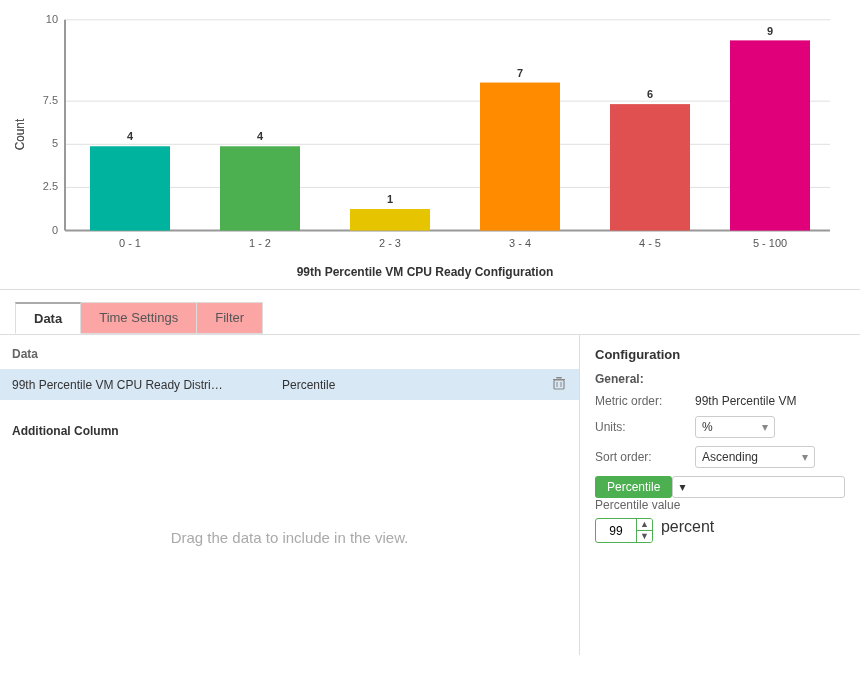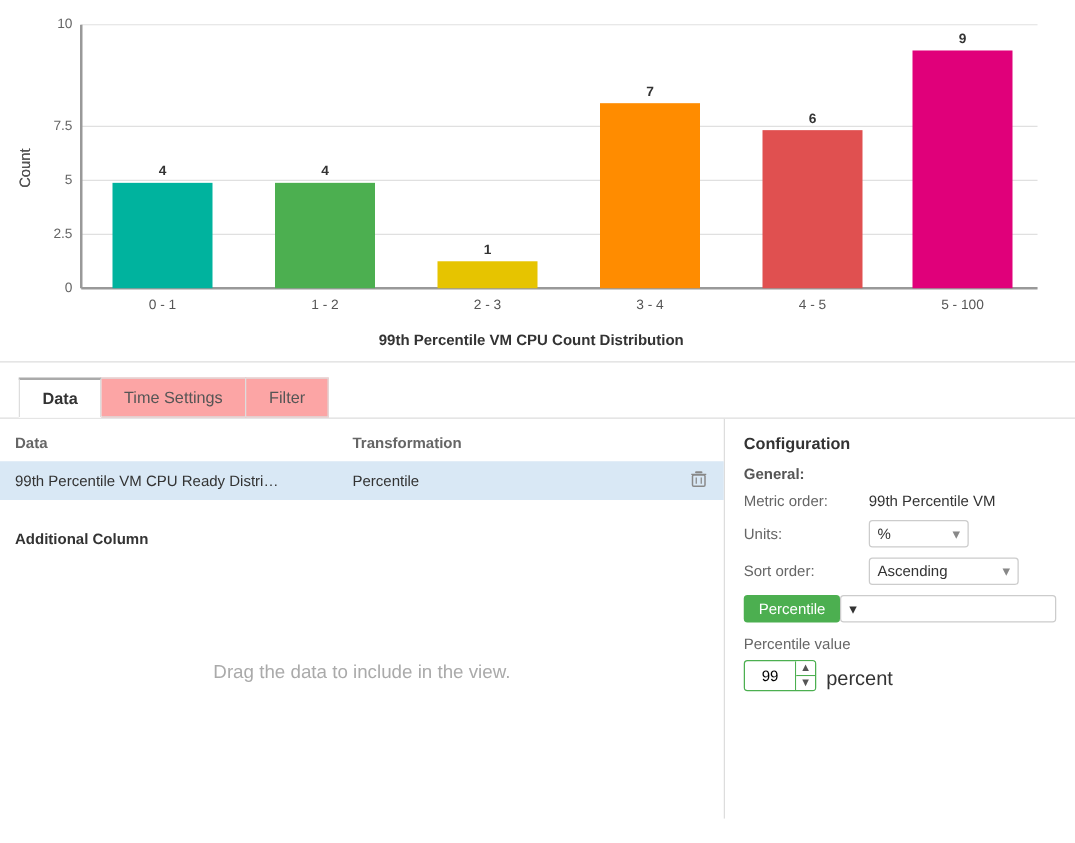--- a/index.html
+++ b/index.html
@@ -205,21 +205,21 @@
     }
 
     .percentile-value-label {
       font-size: 12px;
       color: #666;
       margin-bottom: 6px;
     }
 
     .percentile-input-row {
       display: flex;
-      align-items: flex-end;
+      align-items: flex-start;
       gap: 8px;
     }
 
     .percentile-input-box {
       display: flex;
       align-items: center;
       border: 1px solid #4caf50;
       border-radius: 3px;
       overflow: hidden;
     }
@@ -313,36 +313,35 @@
       <text x="640" y="90" text-anchor="middle" font-size="11" font-weight="bold" fill="#333">6</text>
       <text x="640" y="242" text-anchor="middle" font-size="11" fill="#555">4 - 5</text>
 
       <rect x="720" y="31" width="80" height="194" fill="#e0007a"></rect>
       <text x="760" y="25" text-anchor="middle" font-size="11" font-weight="bold" fill="#333">9</text>
       <text x="760" y="242" text-anchor="middle" font-size="11" fill="#555">5 - 100</text>
 
       <text x="14" y="127" text-anchor="middle" font-size="12" fill="#555" transform="rotate(-90,14,127)">Count</text>
     </svg>
   </div>
-  <div class="x-axis-title">99th Percentile VM CPU Count Distribution</div>
+  <div class="x-axis-title">99th Percentile VM CPU Ready Configuration</div>
 </div>
 
 <div class="tabs-section">
   <div class="tabs">
     <div class="tab active">Data</div>
     <div class="tab">Time Settings</div>
     <div class="tab">Filter</div>
   </div>
 </div>
 
 <div class="main-content">
   <div class="left-panel">
     <div class="panel-header">
       <div class="col-data">Data</div>
-      <div class="col-transform">Transformation</div>
     </div>
     <div class="data-row">
       <div class="col-data">99th Percentile VM CPU Ready Distri…</div>
       <div class="col-transform">Percentile</div>
       <div class="delete-icon">
         <svg width="16" height="16" viewBox="0 0 16 16">
             <rect x="2" y="4" width="12" height="1" fill="#888"></rect>
             <rect x="5" y="2" width="6" height="1.5" fill="#888" rx="1"></rect>
             <rect x="3" y="5" width="10" height="9" rx="1" fill="none" stroke="#888" stroke-width="1.2"></rect>
             <line x1="6" y1="7" x2="6" y2="12" stroke="#888" stroke-width="1"></line>
@@ -380,21 +379,21 @@
       </div>
     </div>
 
     <div class="transformation-btn-row">
       <button class="transformation-btn">Percentile</button>
       <div class="transformation-select">
         <span class="chevron">▾</span>
       </div>
     </div>
 
-    <div style="margin-top:10px;">
+    <div style="">
       <div class="percentile-value-label">Percentile value</div>
       <div class="percentile-input-row">
         <div class="percentile-input-box">
           <input type="text" class="percentile-input" value="99" style="">
           <div class="stepper-buttons">
             <button class="stepper-btn">▲</button>
             <button class="stepper-btn">▼</button>
           </div>
         </div>
         <span class="percent-label">percent</span>

